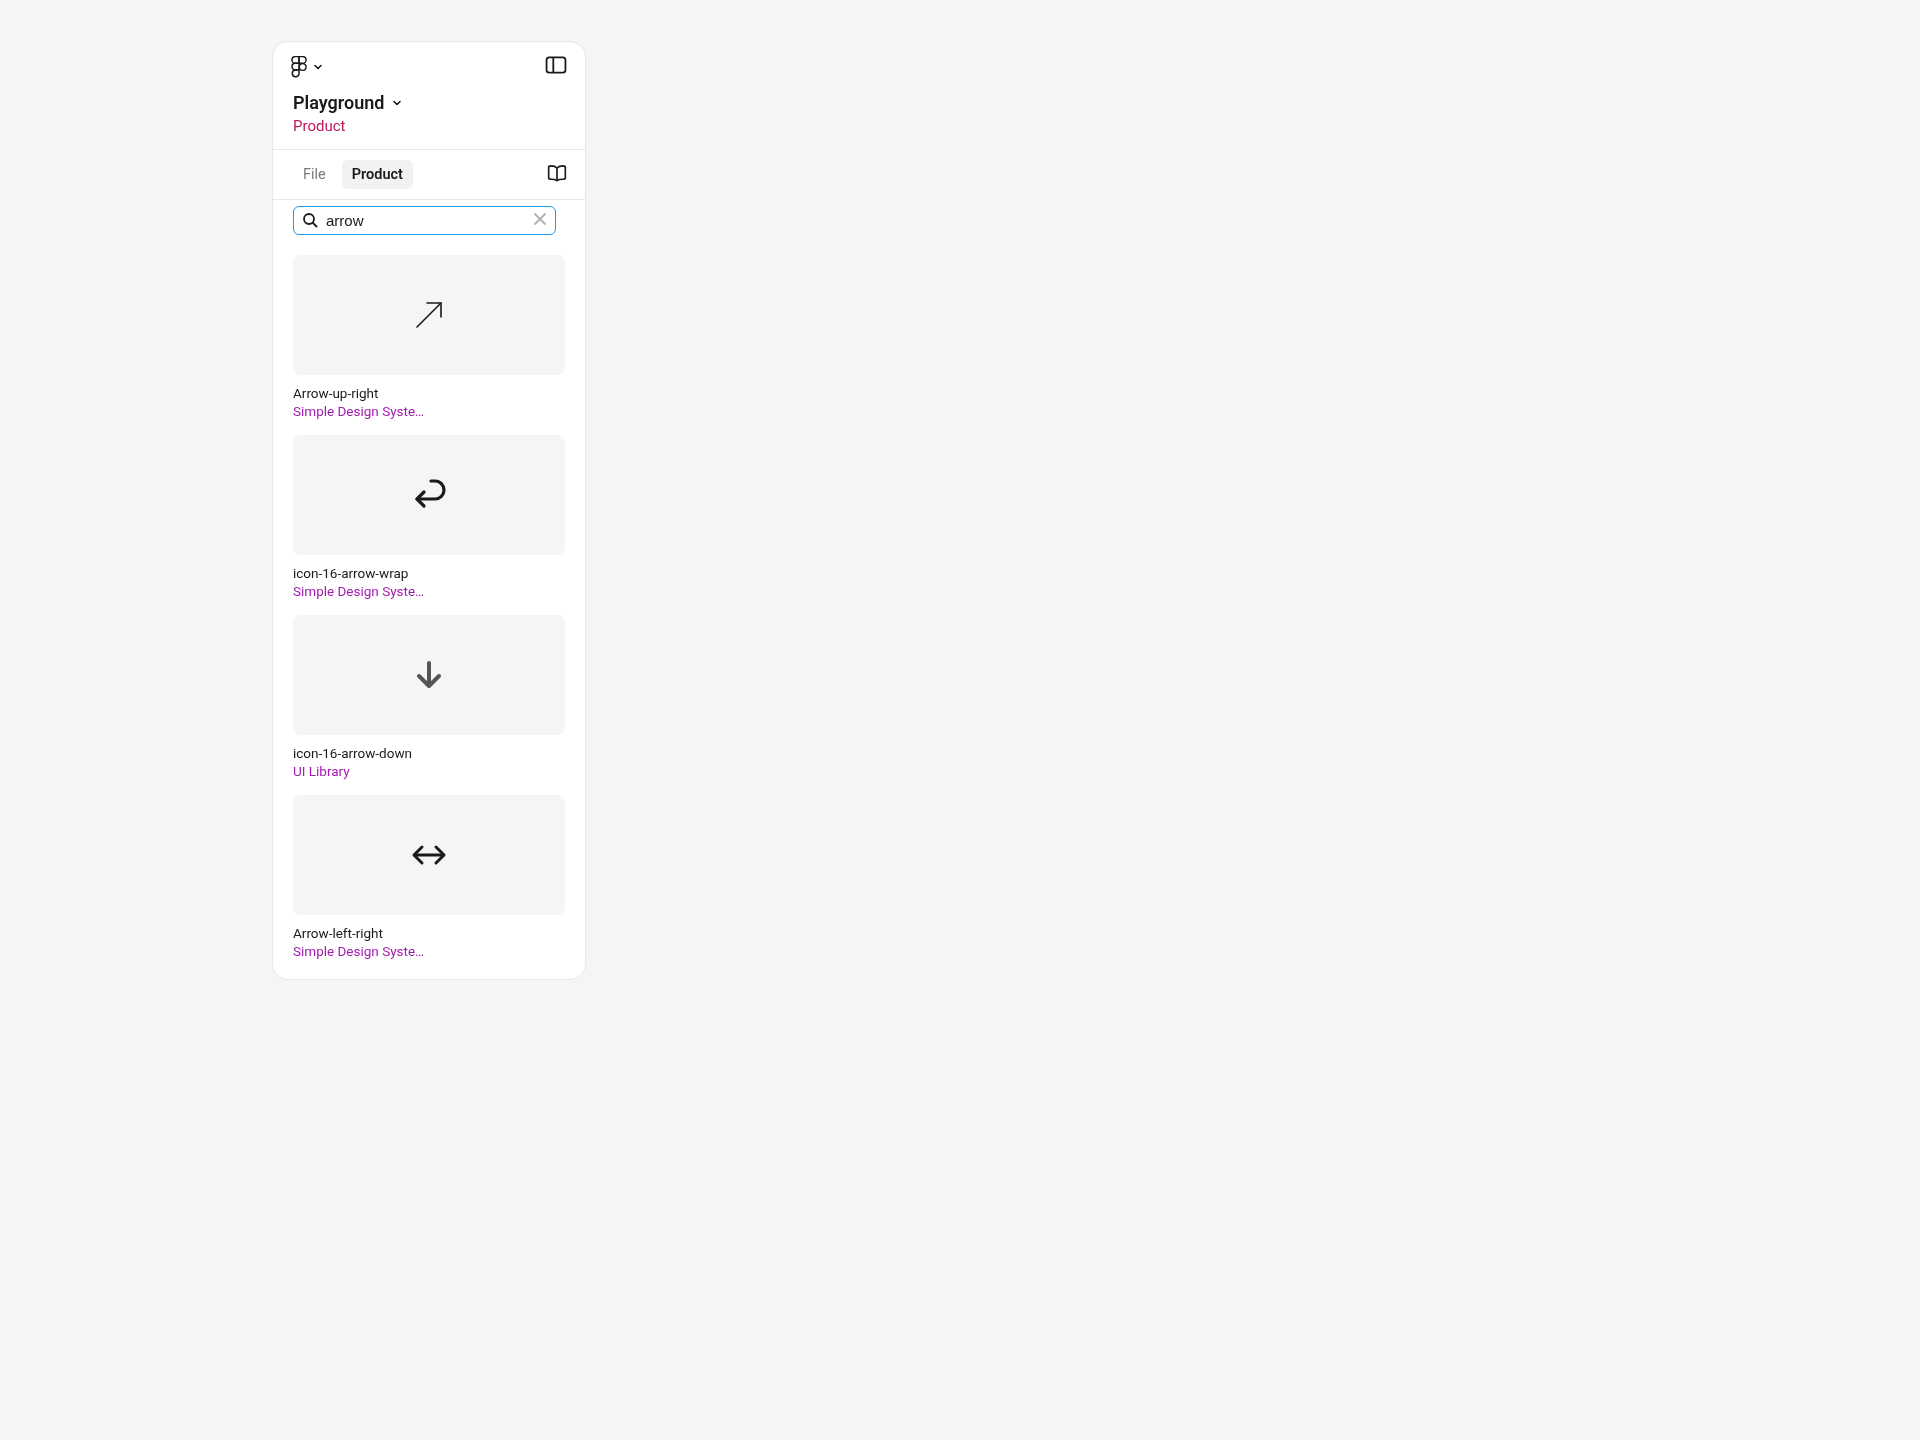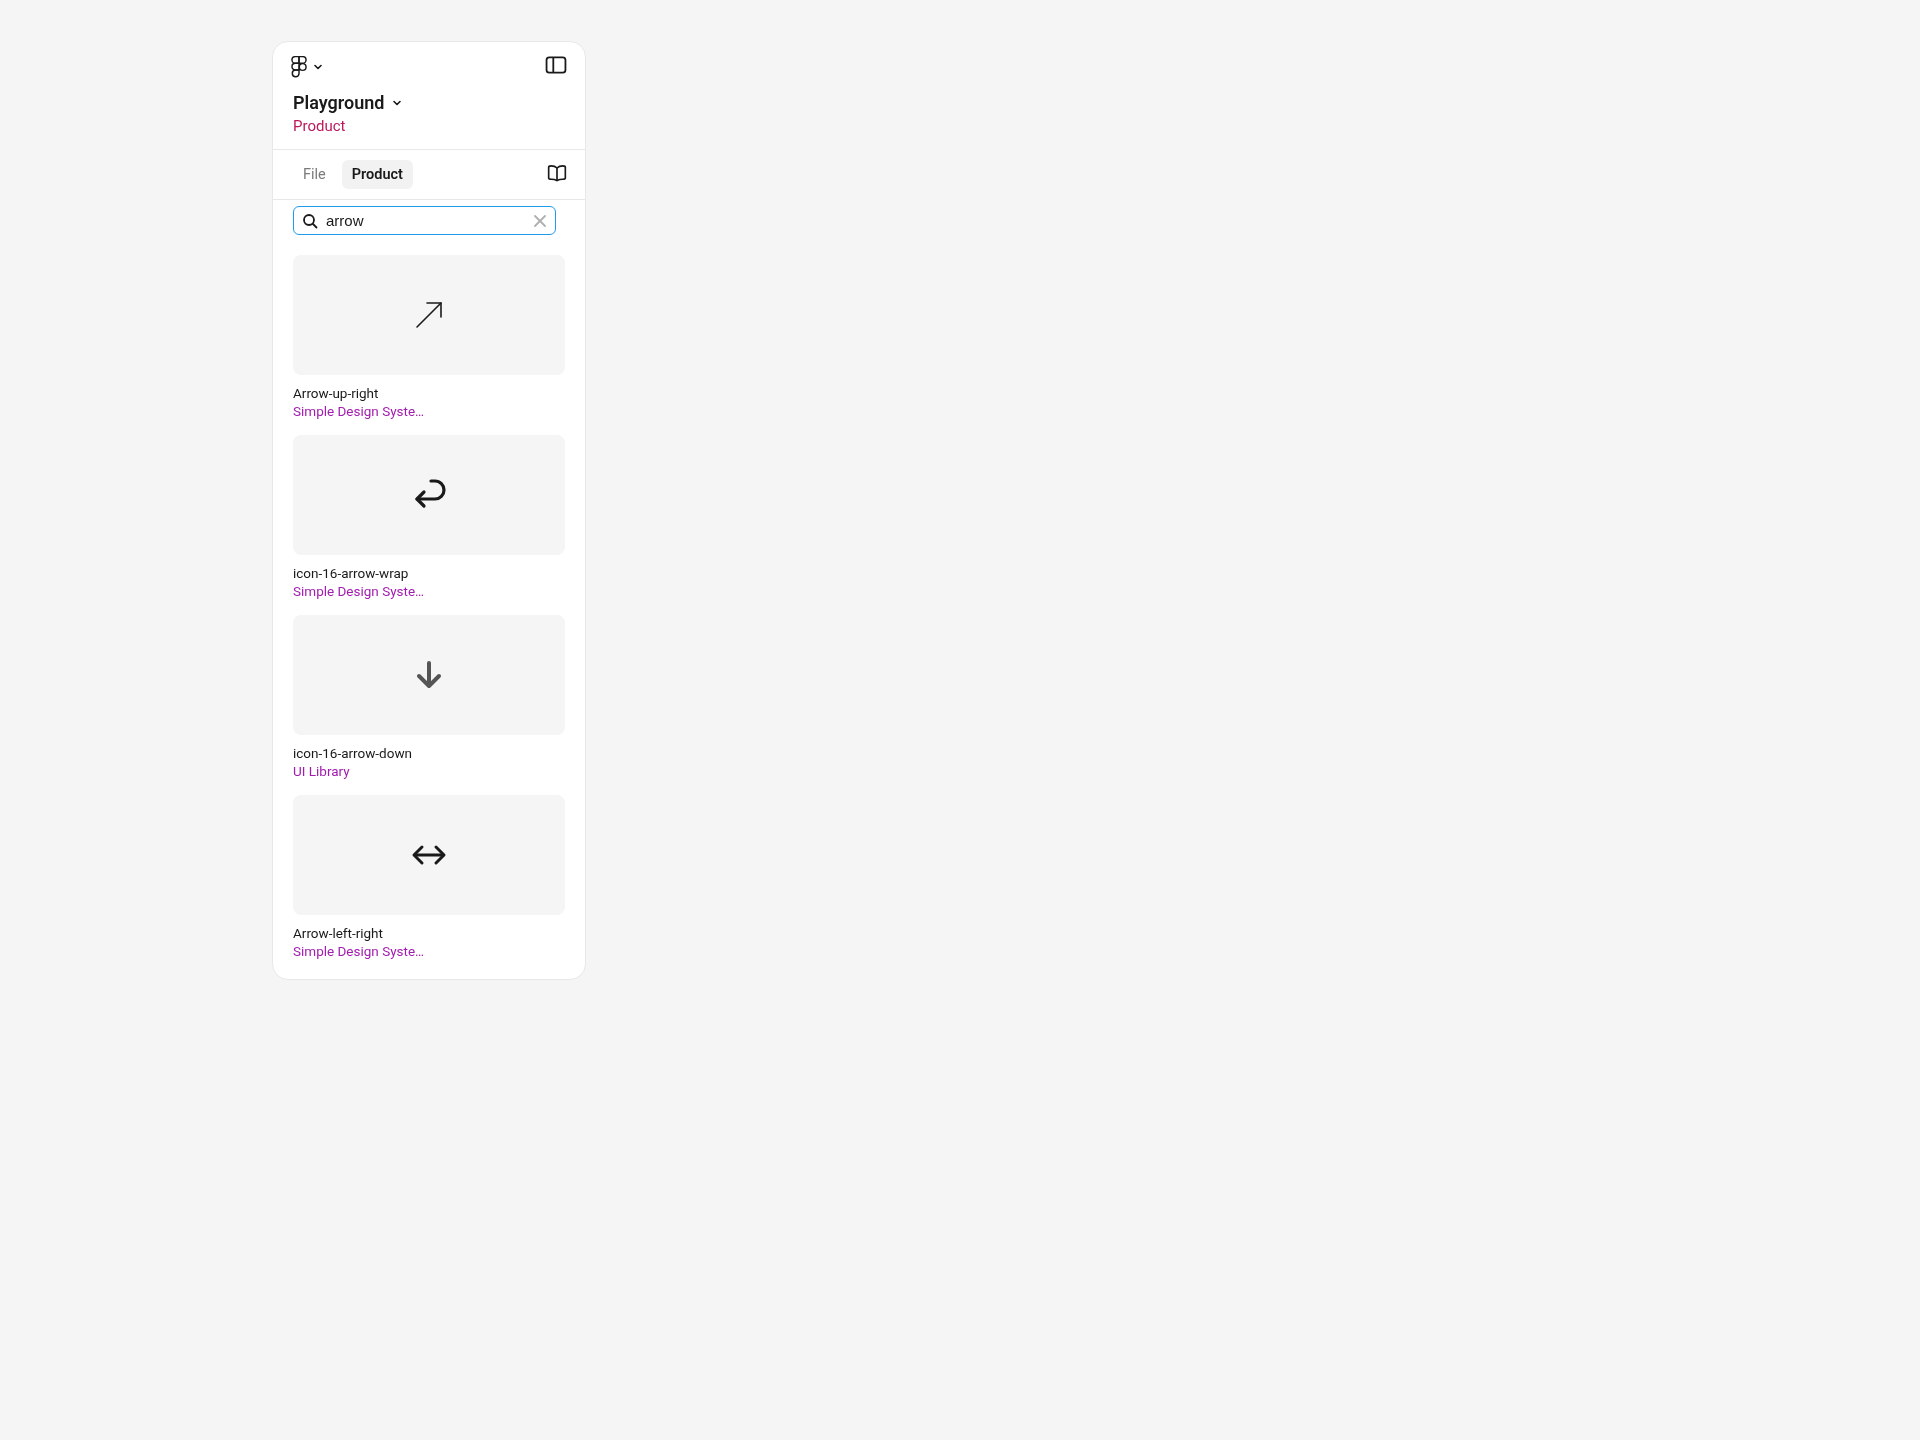--- a/index.html
+++ b/index.html
@@ -83,21 +83,20 @@
   .library-icon { width: 20px; height: 18px; }
   .search-row {
     display: flex;
     align-items: center;
     padding: 6px 18px 12px 20px;
     gap: 12px;
   }
   .search-field {
     flex: 1;
     display: flex;
-    align-items: center;
     border: 1.5px solid #1e9bf0;
     border-radius: 6px;
     padding: 5px 8px;
     gap: 8px;
   }
   .search-icon { width: 16px; height: 16px; flex-shrink: 0; }
   .search-input {
     flex: 1;
     border: none;
     outline: none;

